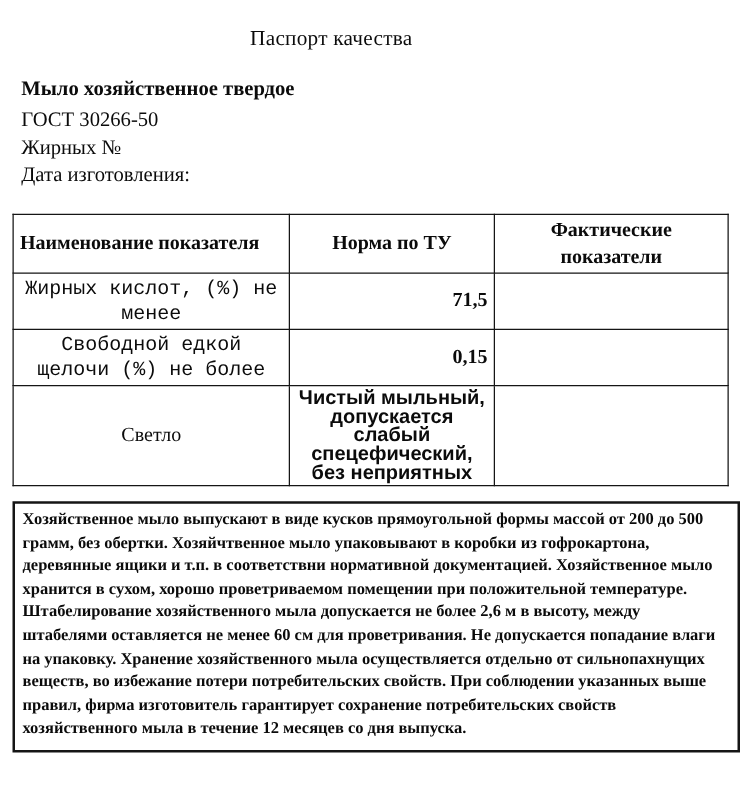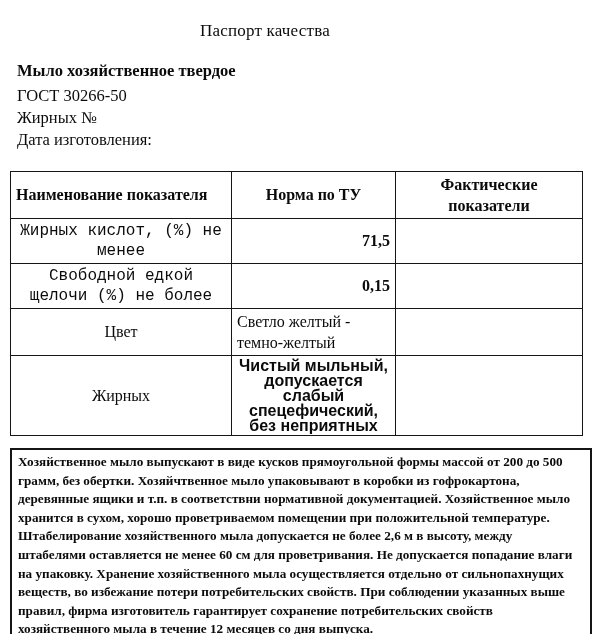--- a/index.html
+++ b/index.html
@@ -129,25 +129,20 @@
     <td class="name-left">Жирных кислот, (%) не менее</td>
     <td class="norm-bold">71,5</td>
     <td></td>
   </tr>
   <tr>
     <td class="name-left">Свободной едкой щелочи (%) не более</td>
     <td class="norm-bold">0,15</td>
     <td></td>
   </tr>
   <tr>
-    <td class="name-center cell-color">Цвет</td>
-    <td class="norm-plain">Светло желтый - темно-желтый</td>
-    <td></td>
-  </tr>
-  <tr>
-    <td class="name-center cell-smell">Жирных</td>
+    <td class="name-center cell-smell">Светло</td>
     <td class="norm-small">Чистый мыльный, допускается слабый спецефический, без неприятных</td>
     <td></td>
   </tr>
 </tbody>
   </table>
 
 <div class="info-box">Хозяйственное мыло выпускают в виде кусков прямоугольной формы массой от 200 до 500 грамм, без обертки. Хозяйчтвенное мыло упаковывают в коробки из гофрокартона, деревянные ящики и т.п. в соответствни нормативной документацией. Хозяйственное мыло хранится в сухом, хорошо проветриваемом помещении при положительной температуре. Штабелирование хозяйственного мыла допускается не более 2,6 м в высоту, между штабелями оставляется не менее 60 см для проветривания. Не допускается попадание влаги на упаковку. Хранение хозяйственного мыла осуществляется отдельно от сильнопахнущих веществ, во избежание потери потребительских свойств. При соблюдении указанных выше правил, фирма изготовитель гарантирует сохранение потребительских свойств хозяйственного мыла в течение 12 месяцев со дня выпуска.</div>
 
 </body></html>

